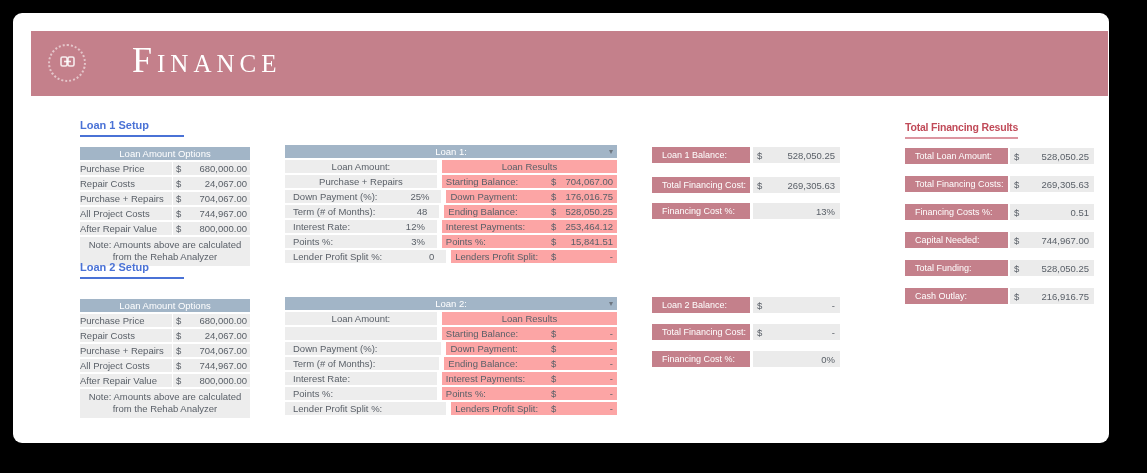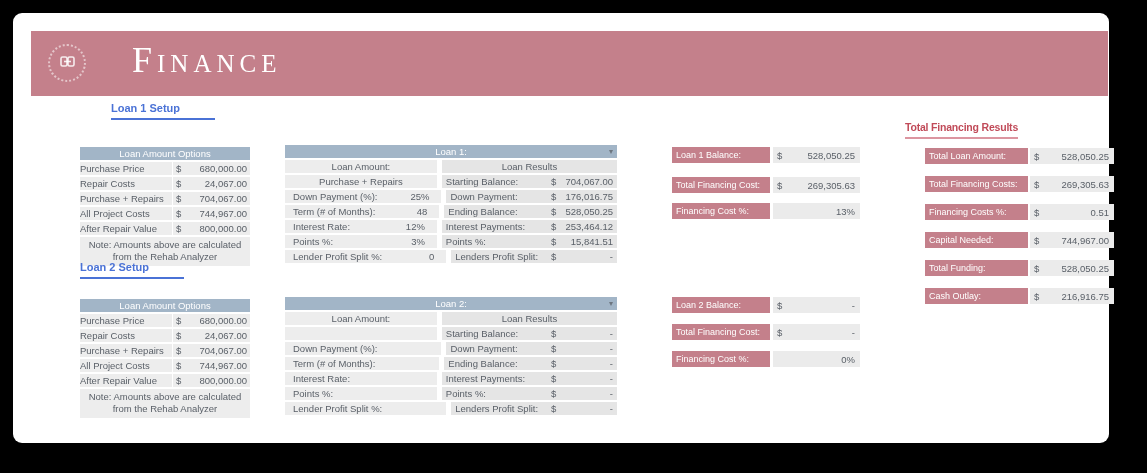--- a/index.html
+++ b/index.html
@@ -32,34 +32,34 @@
             white-space:nowrap;overflow:hidden;}
   .opt .val{flex:1;background:#ededed;display:flex;}
   .cur{padding-left:3px;}
   .num{flex:1;text-align:right;padding-right:3px;white-space:nowrap;}
   .note{background:#ededed;font-size:9.5px;text-align:center;line-height:1.25;padding:2px 0 3px;}
 
   
   .lt{width:332px;}
   .lt .row{gap:5px;}
   .lt-left{width:163px;background:#ededed;display:flex;box-sizing:border-box;}
-  .lt-right{width:188px;background:#e5e5e5;display:flex;box-sizing:border-box;}
+  .lt-right{width:188px;background:#fca5a5;display:flex;box-sizing:border-box;}
   .ctr{justify-content:center;}
   .lt-left .llab{flex:1;padding-left:8px;white-space:nowrap;overflow:hidden;}
   .lt-left .inval{width:52px;text-align:right;padding-right:12px;}
   .lt-right .rlab{flex:1;padding-left:4px;white-space:nowrap;overflow:hidden;}
   .lt-right .rcur{width:10px;padding-left:4px;}
   .lt-right .rnum{width:52px;text-align:right;padding-right:4px;white-space:nowrap;}
   .dd{position:relative;flex:1;text-align:center;}
   .dd-arrow{position:absolute;right:4px;top:0;font-size:8px;color:#6d7680;}
 
   
   .chip{position:absolute;display:flex;height:16px;}
   .chip .cl{background:var(--rose,#c4808b);color:#fff;font-size:9px;display:flex;align-items:center;
-            padding-left:4px;box-sizing:border-box;white-space:nowrap;overflow:hidden;margin-left:20px;}
+            padding-left:10px;box-sizing:border-box;white-space:nowrap;overflow:hidden;}
   .chip .cv{background:#ebebeb;color:var(--text,#5a6068);font-size:9.5px;display:flex;align-items:center;}
   .chip.l1 .cl{width:98px;margin-right:3px;}  .chip.l1 .cv{width:87px;}
   .chip.tot .cl{width:103px;margin-right:2px;} .chip.tot .cv{width:84px;}
   .cv .cur{padding-left:4px;}
   .cv .num{flex:1;text-align:right;padding-right:5px;}
 </style>
 </head>
 <body>
 
 <div class="stage">
@@ -73,21 +73,21 @@
               <rect x="2" y="3" width="6" height="9" rx="1.6"></rect>
               <rect x="9" y="3" width="6" height="9" rx="1.6"></rect>
               <line x1="5" y1="7.5" x2="12" y2="7.5"></line>
             </g>
           </svg>
         </span>
       </div>
       <div class="app-title">Finance</div>
     </div>
 
-    <div class="sec-head blue" style="left:67px;top:89px;margin-left:31px;">Loan 1 Setup</div>
+    <div class="sec-head blue" style="left:67px;top:106px;">Loan 1 Setup</div>
 
     <div class="tbl opt" style="left:67px;top:134px;">
       <div class="thead">Loan Amount Options</div>
       <div class="row">
         <div class="lab">Purchase Price</div>
         <div class="val">
             <span class="cur">$</span>
             <span class="num">680,000.00</span>
           </div>
       </div>

